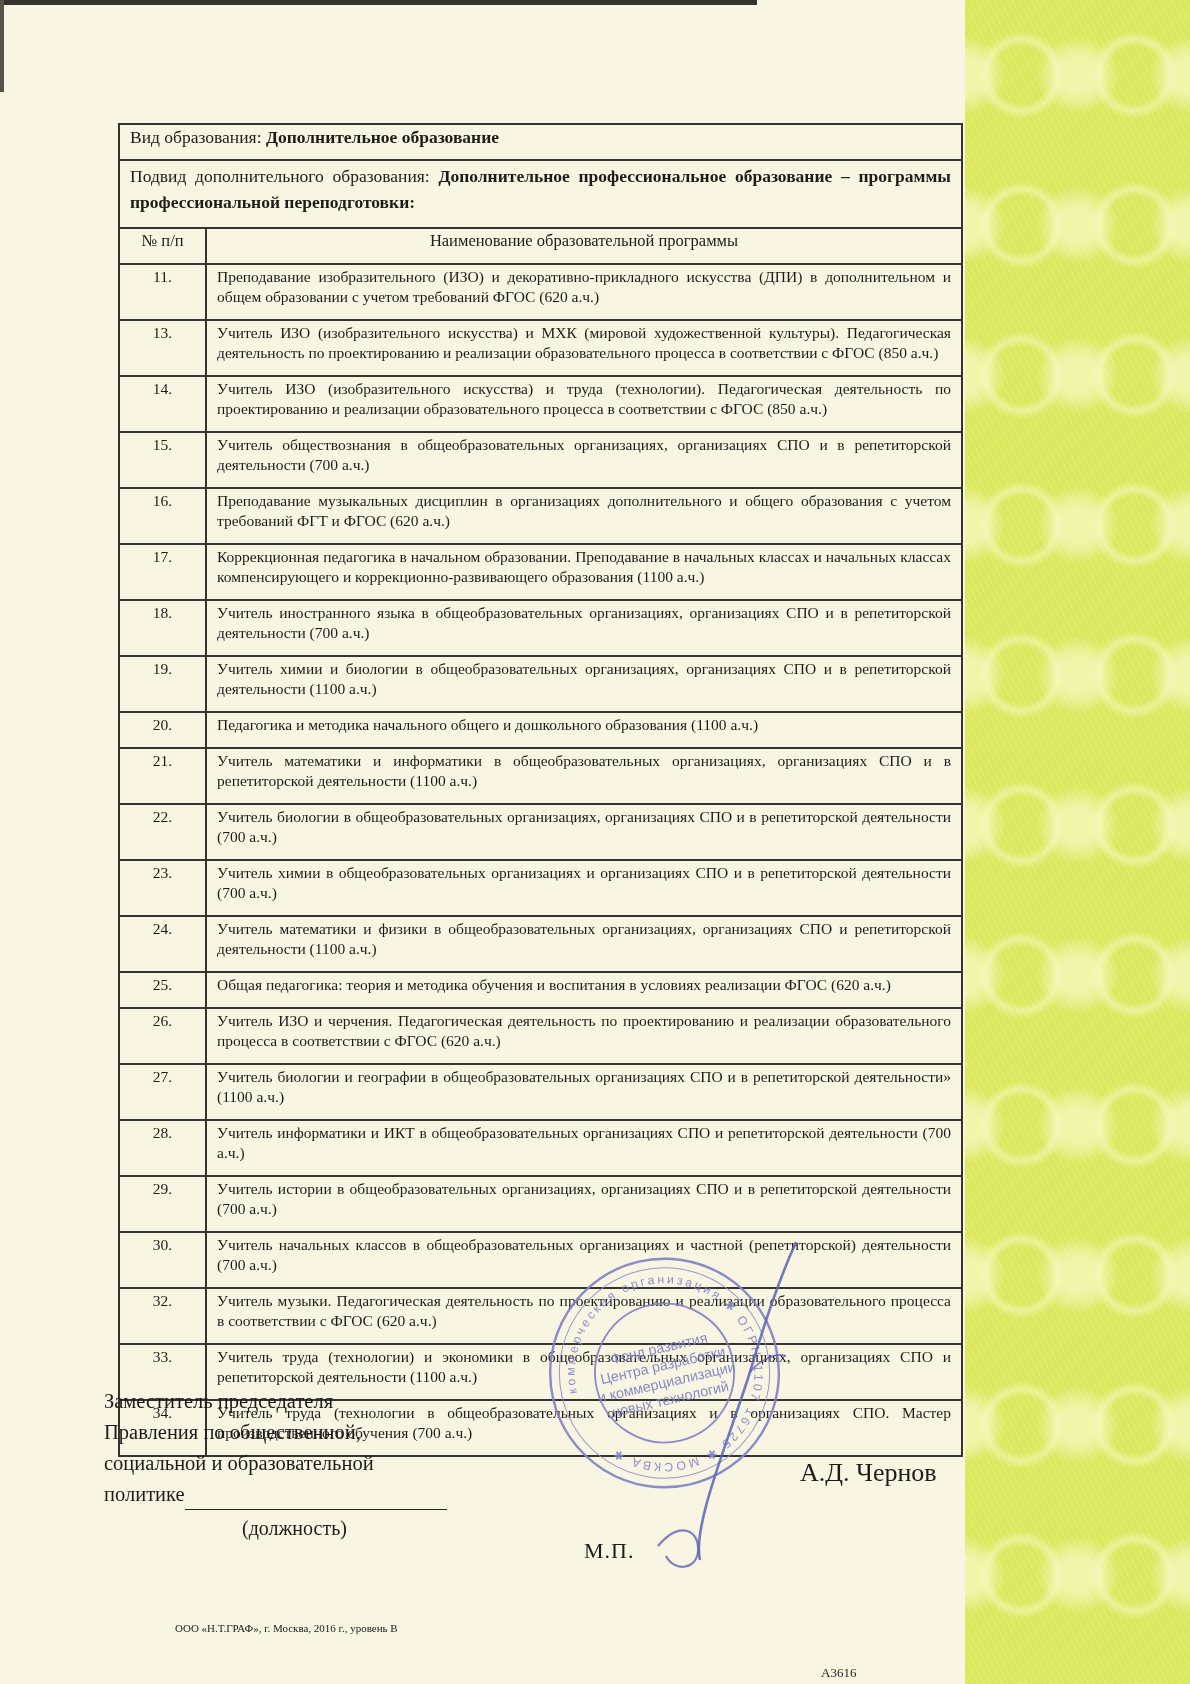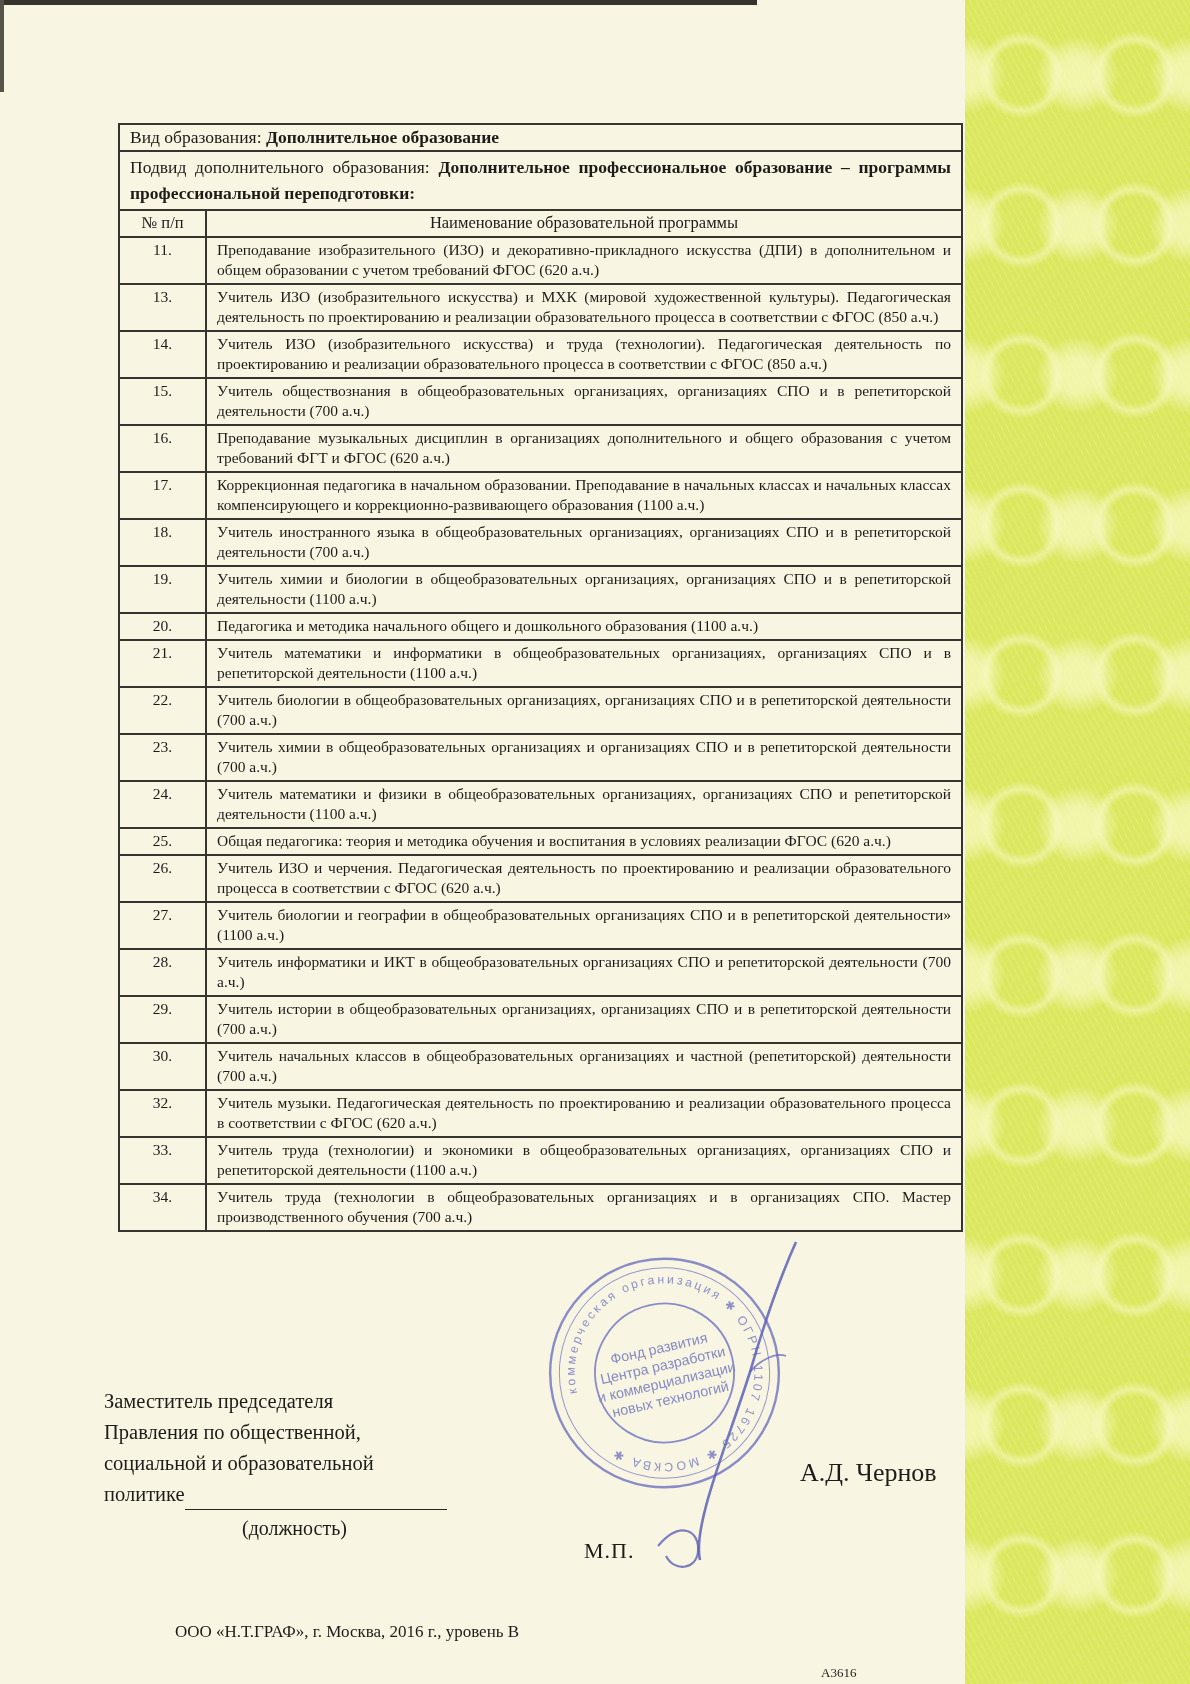--- a/index.html
+++ b/index.html
@@ -29,21 +29,21 @@
   }
 
   
   table.doc{
     position:absolute;left:118px;top:123px;width:845px;
     border-collapse:collapse;table-layout:fixed;
     font-size:15.5px;line-height:20px;
   }
   table.doc td,table.doc th{
     border:2px solid #35342e;vertical-align:top;
-    padding:2px 10px 3px 10px;
+    padding:2px 10px 12px 10px;
   }
   td.hdr1{font-size:17.5px;padding:7px 12px;}
   td.hdr2{font-size:17.5px;line-height:26px;padding:6px 12px 30px 12px;text-align:justify;text-align-last:left;}
   th.colhead{font-size:16.5px;font-weight:normal;text-align:center;padding:4px 6px;}
   .b{font-weight:bold;}
   col.c-num{width:87px;}
   .num-cell{text-align:center;}
   .prog-cell{text-align:justify;text-align-last:left;}
 
   
@@ -54,21 +54,21 @@
   .signer{position:absolute;left:800px;top:1458px;font-size:26px;}
 
   
   .stamp{position:absolute;left:542px;top:1248px;width:245px;height:250px;transform:rotate(-13deg);opacity:0.92;}
   .stamp text{font-family:"Liberation Sans","DejaVu Sans",sans-serif;}
   .stamp .ctr{font-size:14px;fill:#7d80c2;text-anchor:middle;}
   .stamp .ring{font-size:12px;fill:#8588c6;letter-spacing:2.6px;}
   .sigstroke{position:absolute;left:600px;top:1200px;width:260px;height:380px;}
 
   
-  .footer-left{position:absolute;left:175px;top:1622px;font-size:17px;}
+  .footer-left{position:absolute;left:175px;top:1622px;font-size:11px;}
   .footer-right{position:absolute;left:821px;top:1622px;font-size:13px;margin-top:43px;}
 </style>
 </head>
 <body>
 
 <div class="strip"></div>
 <div class="edge-top"></div>
 <div class="edge-left"></div>
 
 <table class="doc">

